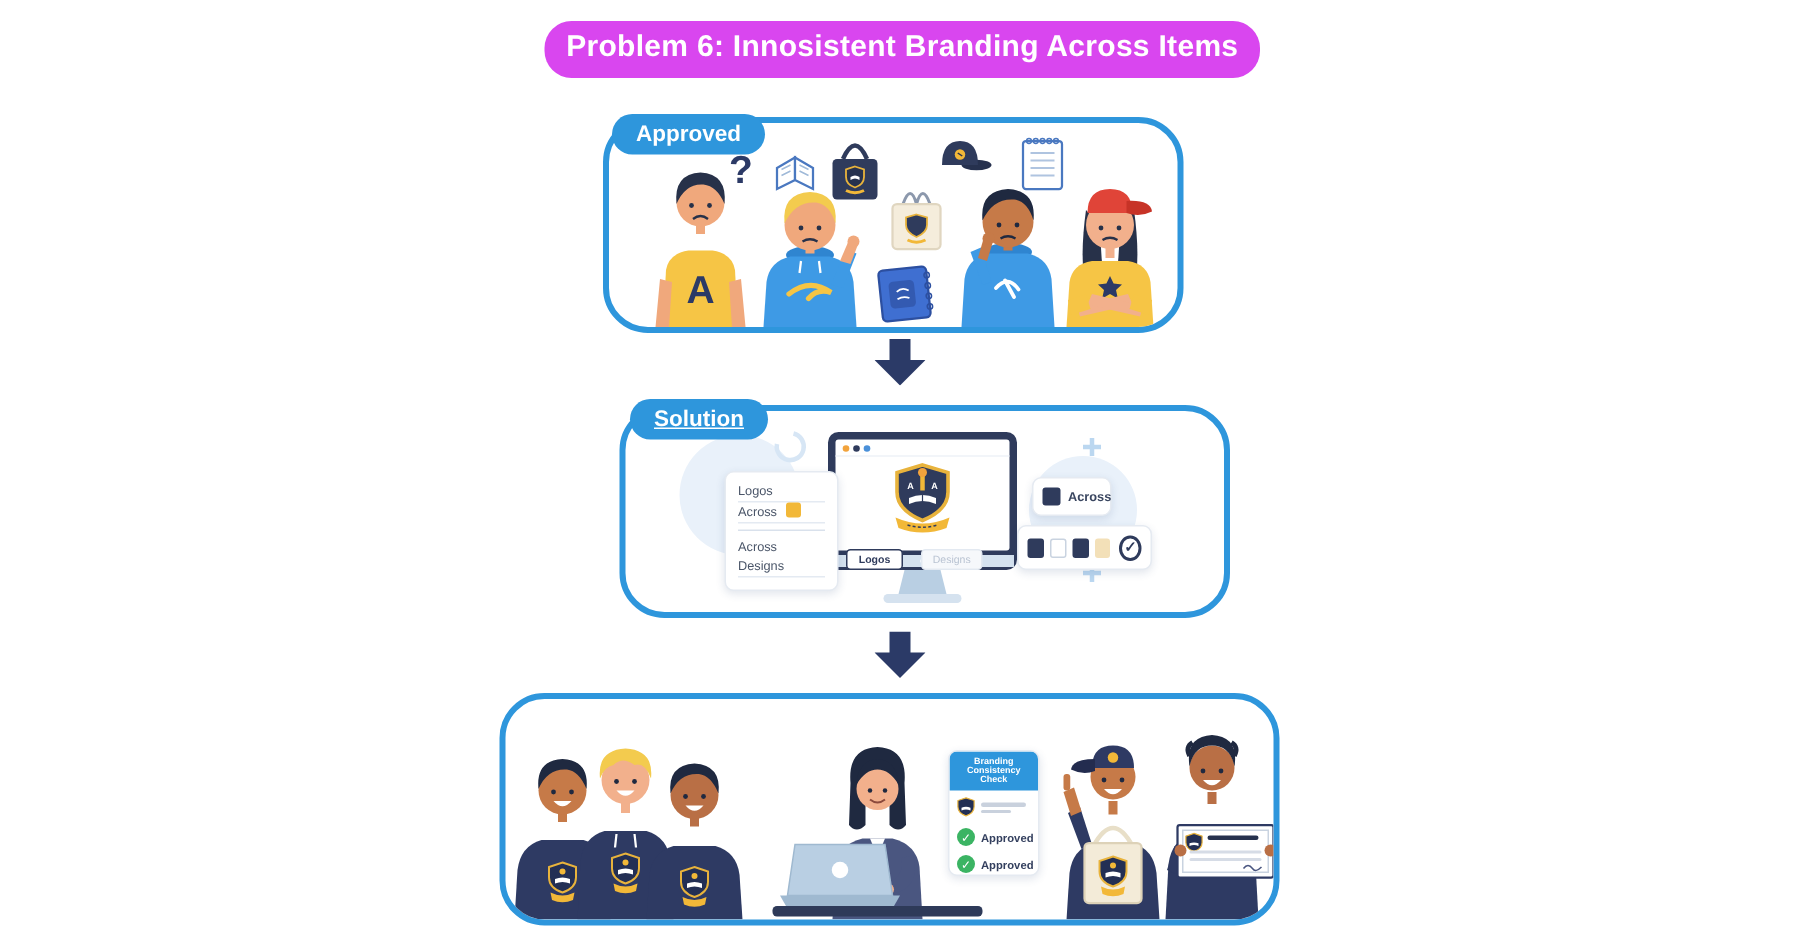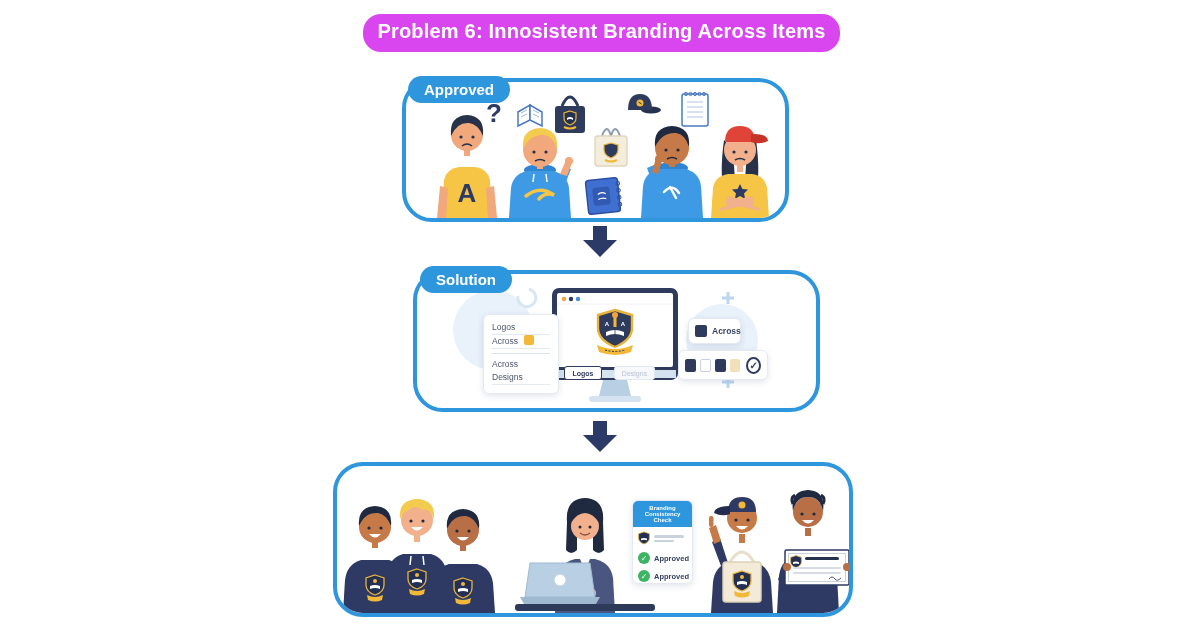--- a/index.html
+++ b/index.html
@@ -238,21 +238,21 @@
     </div>
 
     <div class="card" id="palette-card">
       <span class="sw sw1"></span>
       <span class="sw sw2"></span>
       <span class="sw sw3"></span>
       <span class="sw sw4"></span>
       <span class="chk-ring">✓</span>
     </div>
   </section>
-  <div class="pill" style="left:420px;top:266px;">Solution</div>
+  <div class="pill" style="left:420px;top:266px;text-decoration:underline;">Solution</div>
 
   <svg class="down-arrow" style="left:583px;top:421px;" viewBox="0 0 34 31">
     <polygon points="10,0 24,0 24,14 34,14 17,31 0,14 10,14" fill="#2B3A67"></polygon>
   </svg>
 
   <section class="panel" id="panel-helps">
     <svg class="scene" viewBox="0 0 512 147">
 
       <g>
         <rect x="35" y="73" width="6" height="9" fill="#C67A48"></rect>

